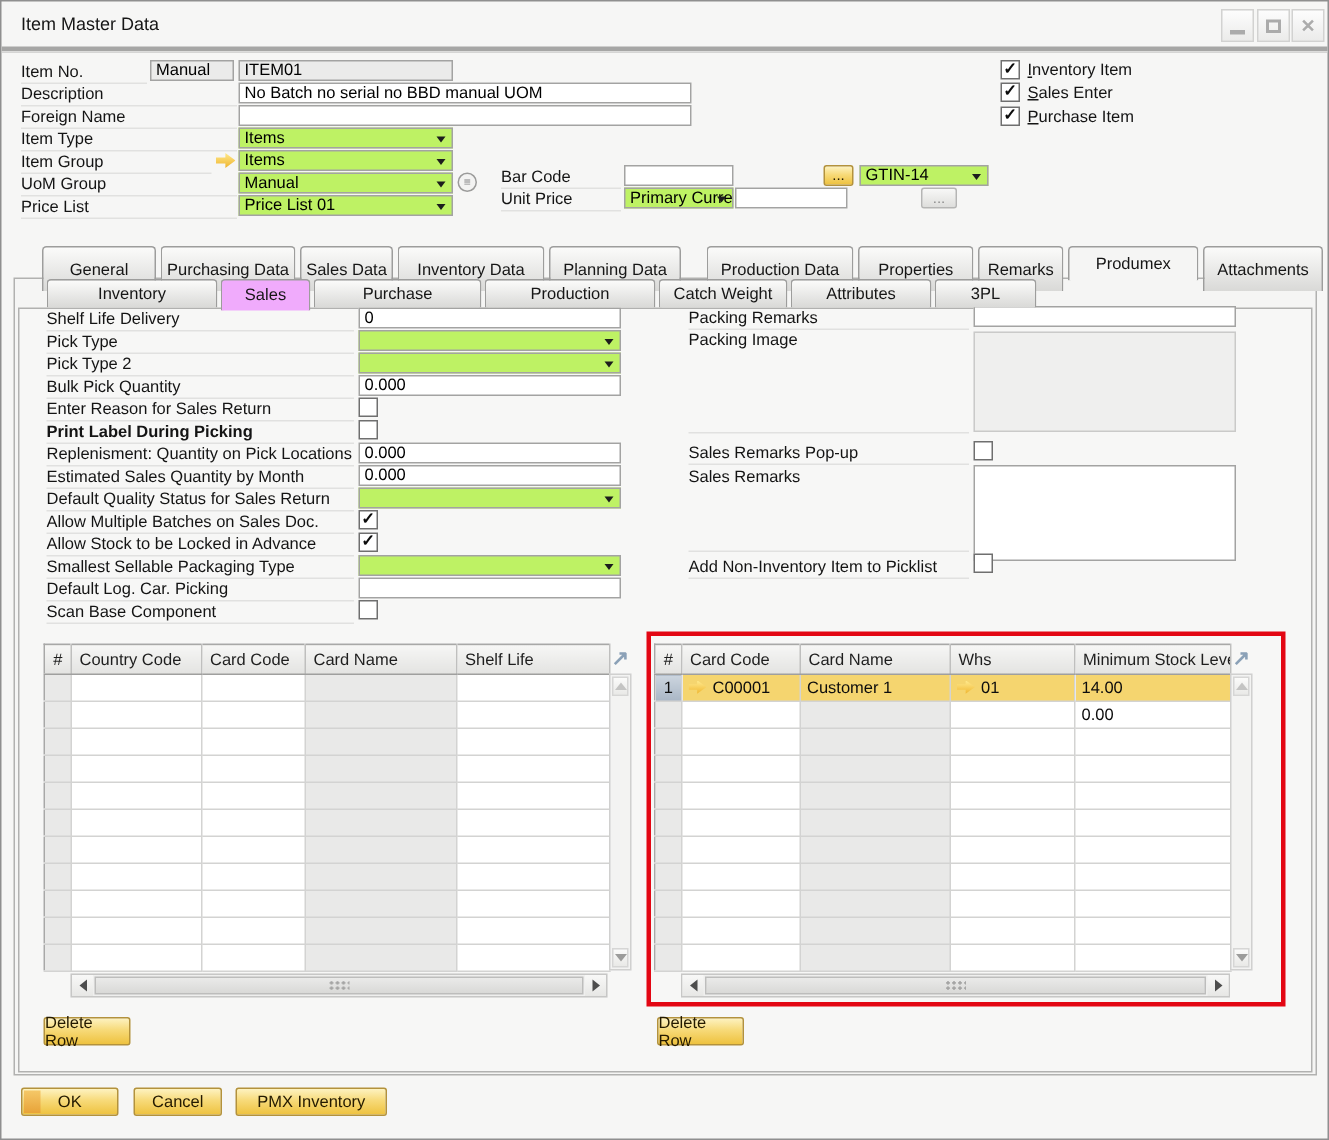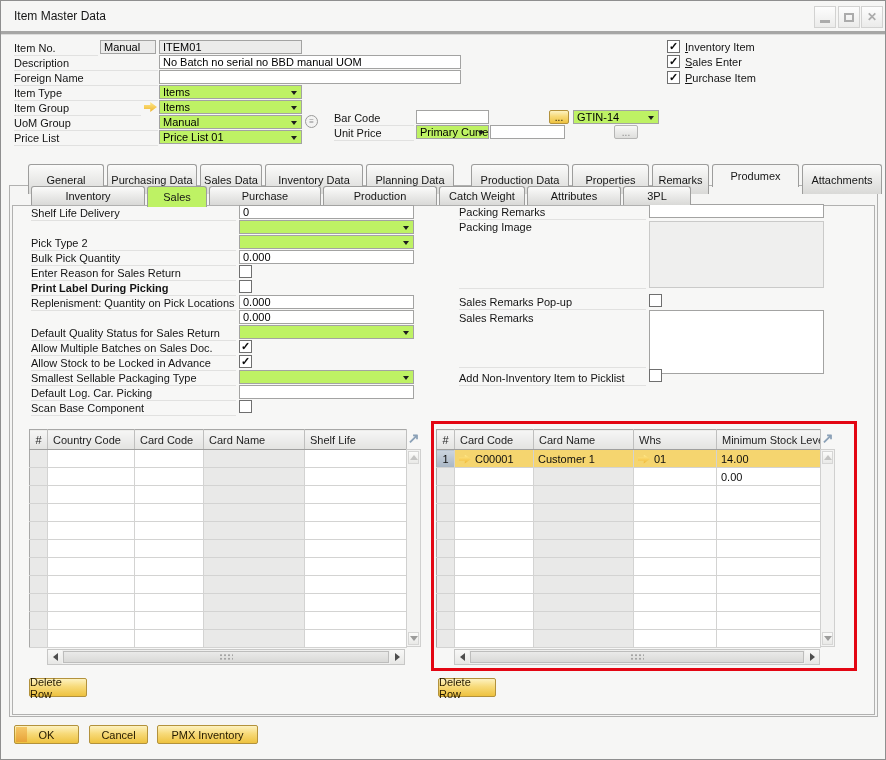--- a/index.html
+++ b/index.html
@@ -50,21 +50,21 @@
            border-radius:2px; font-size:10px; color:#8b8b8b; display:flex; align-items:center;
            justify-content:center; background:linear-gradient(#f8f8f7,#dededc); }
   .tabs { position:absolute; display:flex; gap:3px; align-items:flex-start; }
   .tab { height:30px; border:1px solid #9d9d9c; border-bottom:none; border-radius:3px 3px 0 0;
          background:linear-gradient(#fbfbfa,#d9d9d7); font-size:11px; color:#161616;
          display:flex; align-items:center; justify-content:center; }
   .tab.active { background:#f5f5f4; height:23px; z-index:6; position:relative; }
   .subtab { height:19px; border:1px solid #9d9d9c; border-bottom:none; border-radius:3px 3px 0 0;
          background:linear-gradient(#fbfbfa,#d9d9d7); font-size:11px; color:#161616;
          display:flex; align-items:center; justify-content:center; }
-  .subtab.active { background:#bef264; height:21px; z-index:6; position:relative; }
+  .subtab.active { background:#f0abfc; height:21px; z-index:6; position:relative; }
   .panel-outer { position:absolute; border:1px solid #b1b1b0; background:#f5f5f4; }
   .panel-inner { position:absolute; border:1px solid #b1b1b0; background:#f7f7f6; }
   table.grid { border-collapse:collapse; table-layout:fixed; font-size:11px; background:#fff;
                border:1px solid #a8a8a7; }
   .grid th { background:linear-gradient(#f6f6f5,#e3e3e1); border-right:1px solid #bfbfbe;
              border-bottom:1px solid #9f9f9e; font-weight:normal; text-align:left;
              padding:0 5px; height:20px; color:#1e1e1e; overflow:hidden; white-space:nowrap; }
   .grid td { border-right:1px solid #d3d3d2; border-bottom:1px solid #d3d3d2; height:18px;
              padding:0 4px; overflow:hidden; white-space:nowrap; color:#0d0d0d; }
   td.g { background:#e9e9e8; } td.w { background:#fff; }
@@ -176,37 +176,39 @@
     <div class="subtab" style="width:112px;">Purchase</div>
     <div class="subtab" style="width:114px;">Production</div>
     <div class="subtab" style="width:86px;">Catch Weight</div>
     <div class="subtab" style="width:94px;">Attributes</div>
     <div class="subtab" style="width:68px;">3PL</div>
   </div>
 
   <div class="lbl" style="left:30px; top:206px; width:205px;">Shelf Life Delivery</div>
   <input class="inp" style="left: 238px; top: 204px; width: 175px;" value="0">
 
+  <div class="lbl" style="left:30px; top:221px; width:205px;">Pick Type</div>
   <div class="dd" style="left:238px; top:219px; width:175px;"><span></span></div>
 
   <div class="lbl" style="left:30px; top:236px; width:205px;">Pick Type 2</div>
   <div class="dd" style="left:238px; top:234px; width:175px;"><span></span></div>
 
   <div class="lbl" style="left:30px; top:251px; width:205px;">Bulk Pick Quantity</div>
   <input class="inp" style="left: 238px; top: 249px; width: 175px;" value="0.000">
 
   <div class="lbl" style="left:30px; top:266px; width:205px;">Enter Reason for Sales Return</div>
   <span class="cb" style="left:238px; top:264px;"></span>
 
   <div class="lbl" style="left:30px; top:281px; width:205px;font-weight:bold;">Print Label During Picking</div>
   <span class="cb" style="left:238px; top:279px;"></span>
 
   <div class="lbl" style="left:30px; top:296px; width:205px;">Replenisment: Quantity on Pick Locations</div>
   <input class="inp" style="left: 238px; top: 294px; width: 175px;" value="0.000">
 
+  <div class="lbl" style="left:30px; top:311px; width:205px;">Estimated Sales Quantity by Month</div>
   <input class="inp" style="left: 238px; top: 309px; width: 175px;" value="0.000">
 
   <div class="lbl" style="left:30px; top:326px; width:205px;">Default Quality Status for Sales Return</div>
   <div class="dd" style="left:238px; top:324px; width:175px;"><span></span></div>
 
   <div class="lbl" style="left:30px; top:341px; width:205px;">Allow Multiple Batches on Sales Doc.</div>
   <span class="cb checked" style="left:238px; top:339px;"></span>
 
   <div class="lbl" style="left:30px; top:356px; width:205px;">Allow Stock to be Locked in Advance</div>
   <span class="cb checked" style="left:238px; top:354px;"></span>

